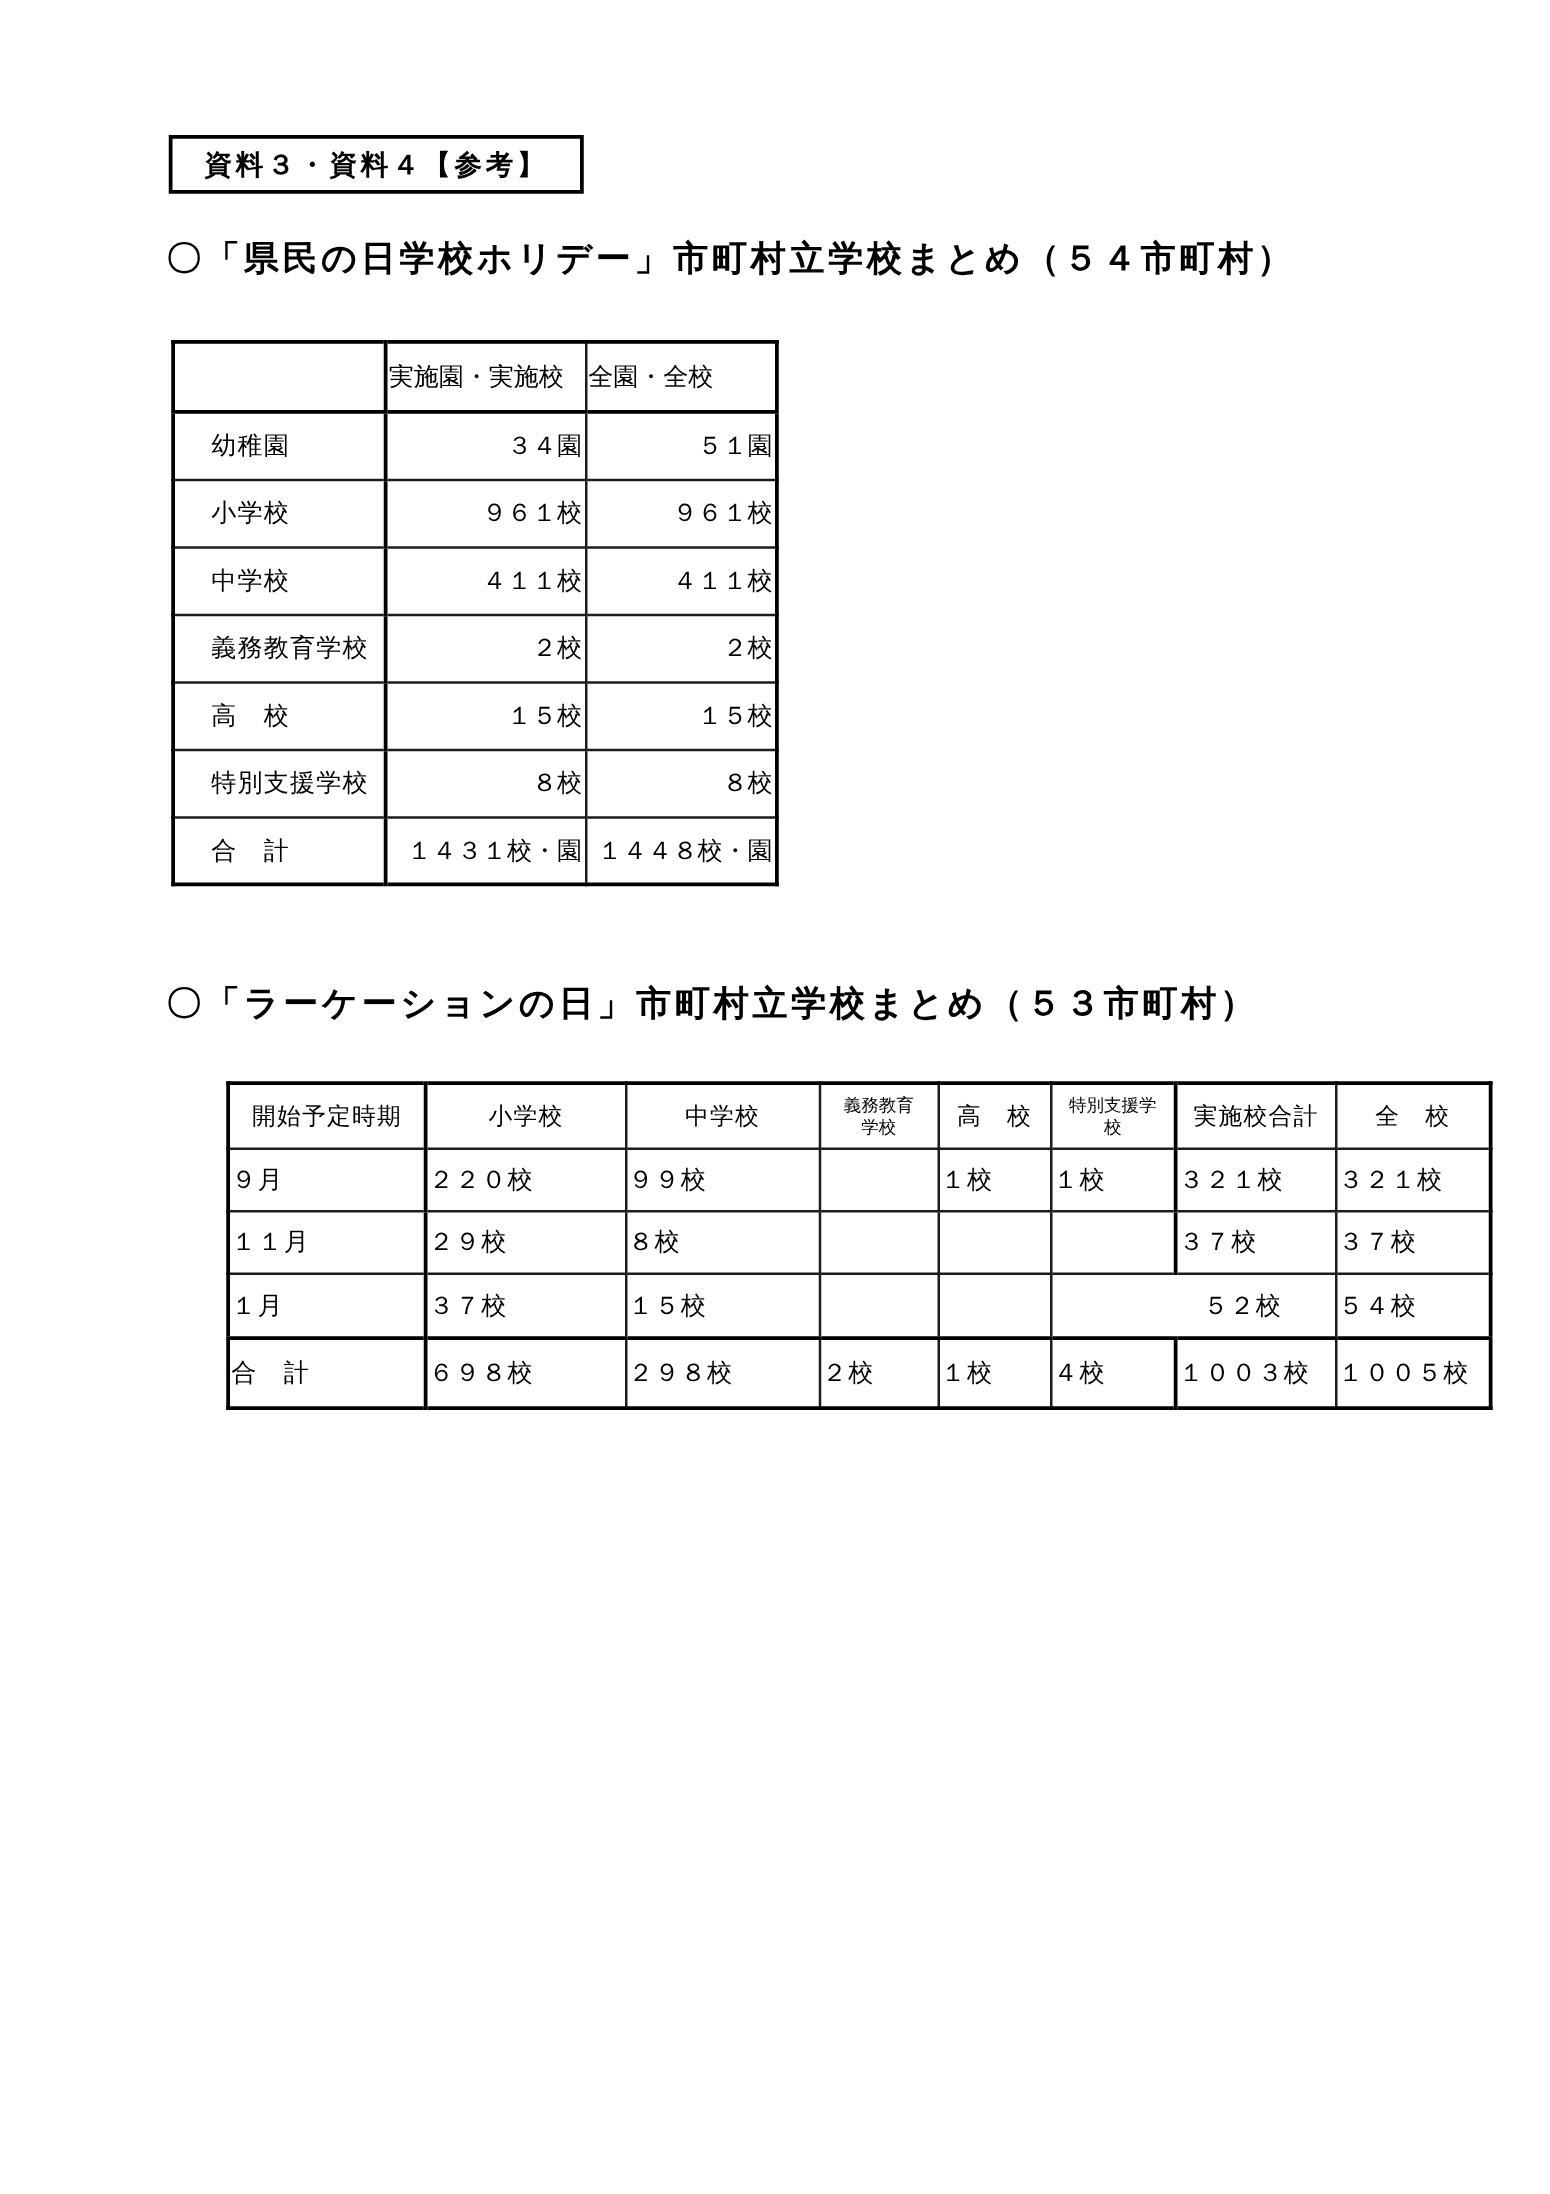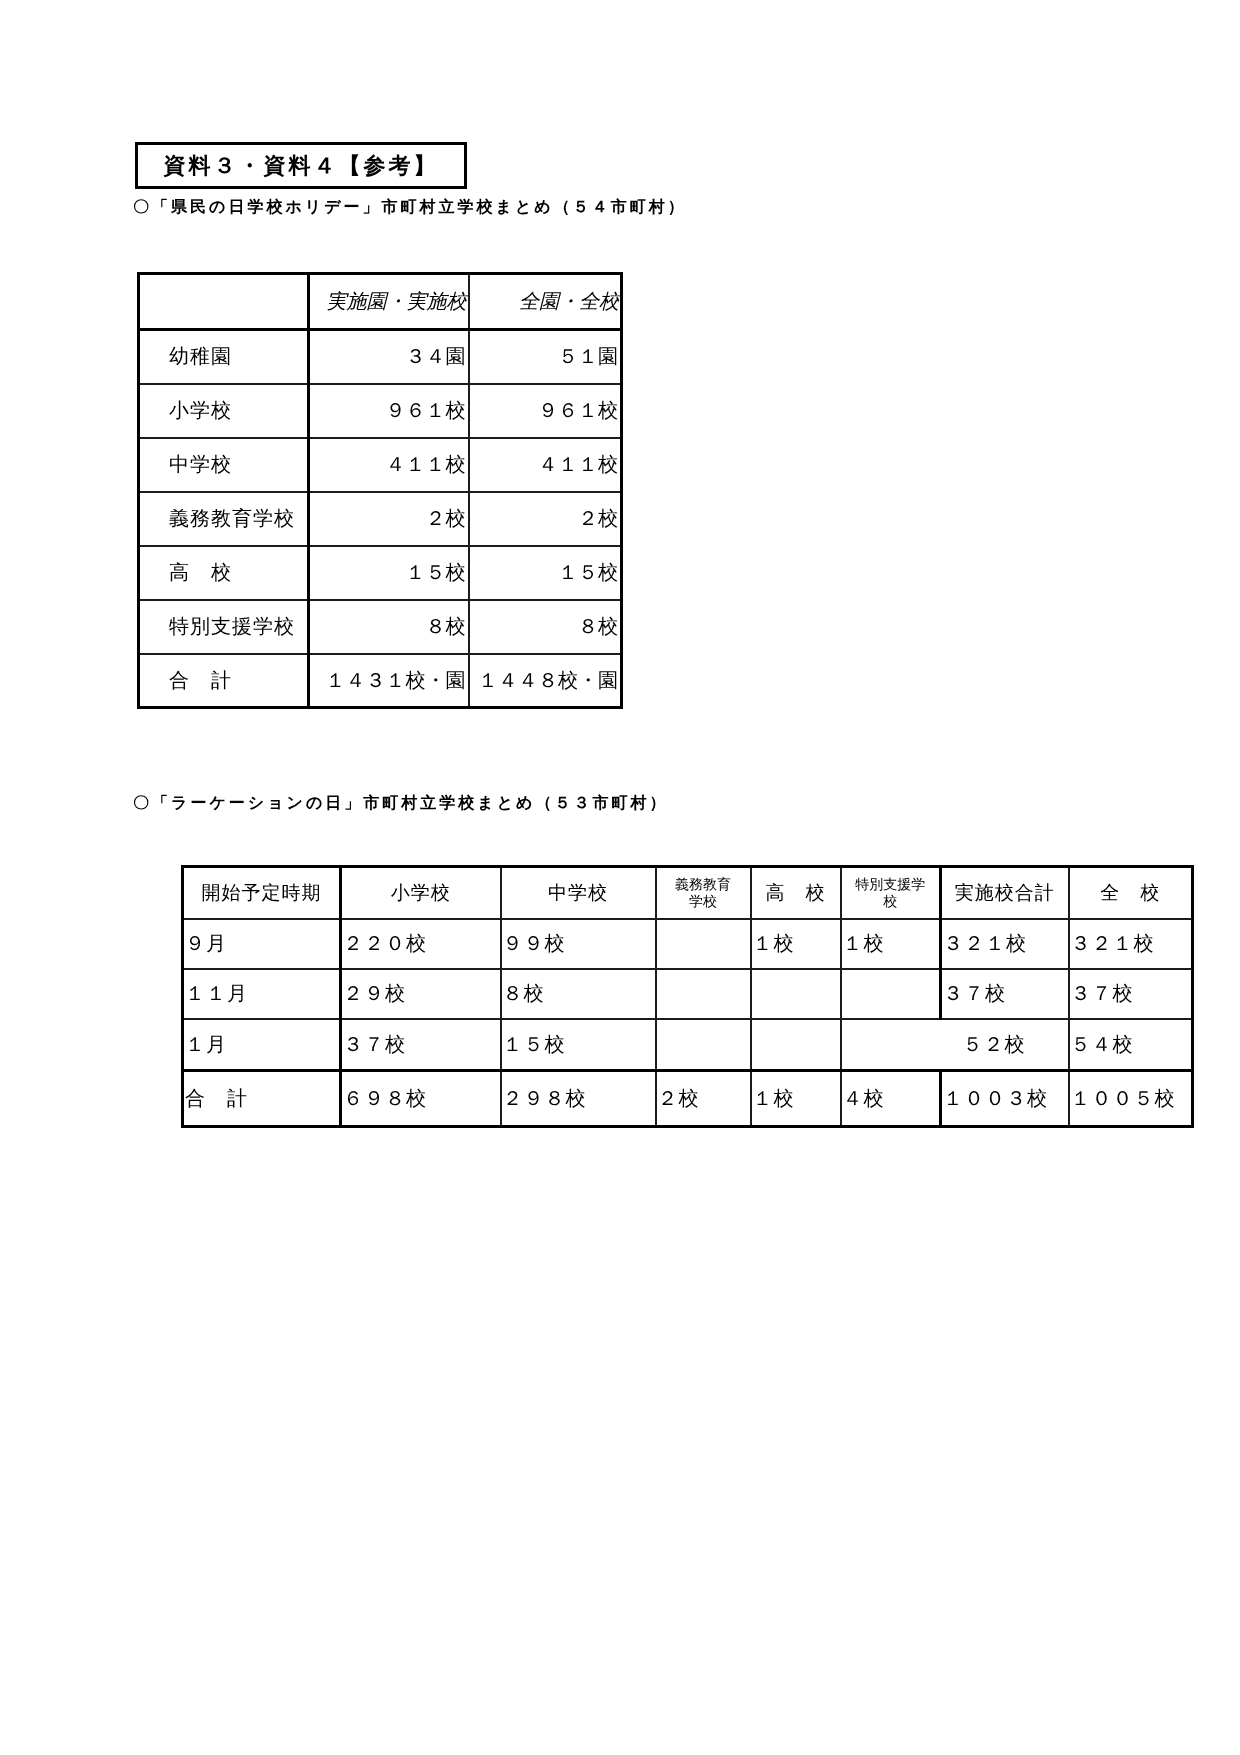--- a/index.html
+++ b/index.html
@@ -4,43 +4,43 @@
 <style>
   html,body{margin:0;padding:0;background:#fff;}
   body{font-family:"Liberation Sans","DejaVu Sans",sans-serif;color:#000;}
   .page{position:relative;width:1240px;height:1755px;background:#ffffff;overflow:hidden;}
 
   
   .refbox{
     position:absolute;left:135px;top:108px;width:332px;height:47px;
     border:3px solid #000;box-sizing:border-box;
     display:flex;align-items:center;justify-content:center;
-    font-size:22px;font-weight:bold;letter-spacing:3px;white-space:nowrap;margin-top:34px;
+    font-size:22px;font-weight:bold;letter-spacing:3px;white-space:nowrap;
   }
 
   
   .sec-title{
-    position:absolute;left:133px;font-size:16px;font-weight:bold;
+    position:absolute;left:133px;font-size:28px;font-weight:bold;
     letter-spacing:3px;white-space:nowrap;line-height:30px;
   }
   .sec-title.one{top:192px;}
   .sec-title.two{top:788px;}
 
   
   table{border-collapse:collapse;position:absolute;background:#fff;table-layout:fixed;}
   td,th{border:2px solid #1c1c1c;box-sizing:border-box;vertical-align:middle;
         font-weight:normal;overflow:hidden;}
   .bL3{border-left:3px solid #000;}
   .bB3{border-bottom:3px solid #000;}
   .bT3{border-top:3px solid #000;}
   table.t1,table.t2{border:3px solid #000;}
 
   
   .t1{left:137px;top:272px;width:483px;}
-  .t1 th{height:56px;font-size:20px;text-align:right;letter-spacing:0px;font-style:italic;}
+  .t1 th{height:56px;font-size:20px;text-align:left;letter-spacing:0px;}
   .t1 td{height:54px;font-size:20px;}
   .t1 .lbl{text-align:left;padding-left:29px;letter-spacing:1px;}
   .t1 .val{text-align:right;padding-right:2px;}
 
   
   .t2{left:137px;top:865px;width:1010px;margin-left:44px;}
   .t2 th{font-size:19px;text-align:center;letter-spacing:1px;}
   .t2 th.small{font-size:14px;letter-spacing:0;line-height:1.2;white-space:pre-line;}
   .t2 td{font-size:20px;text-align:left;letter-spacing:1px;}
   .t2 tr.rh52 > *{height:52px;}

